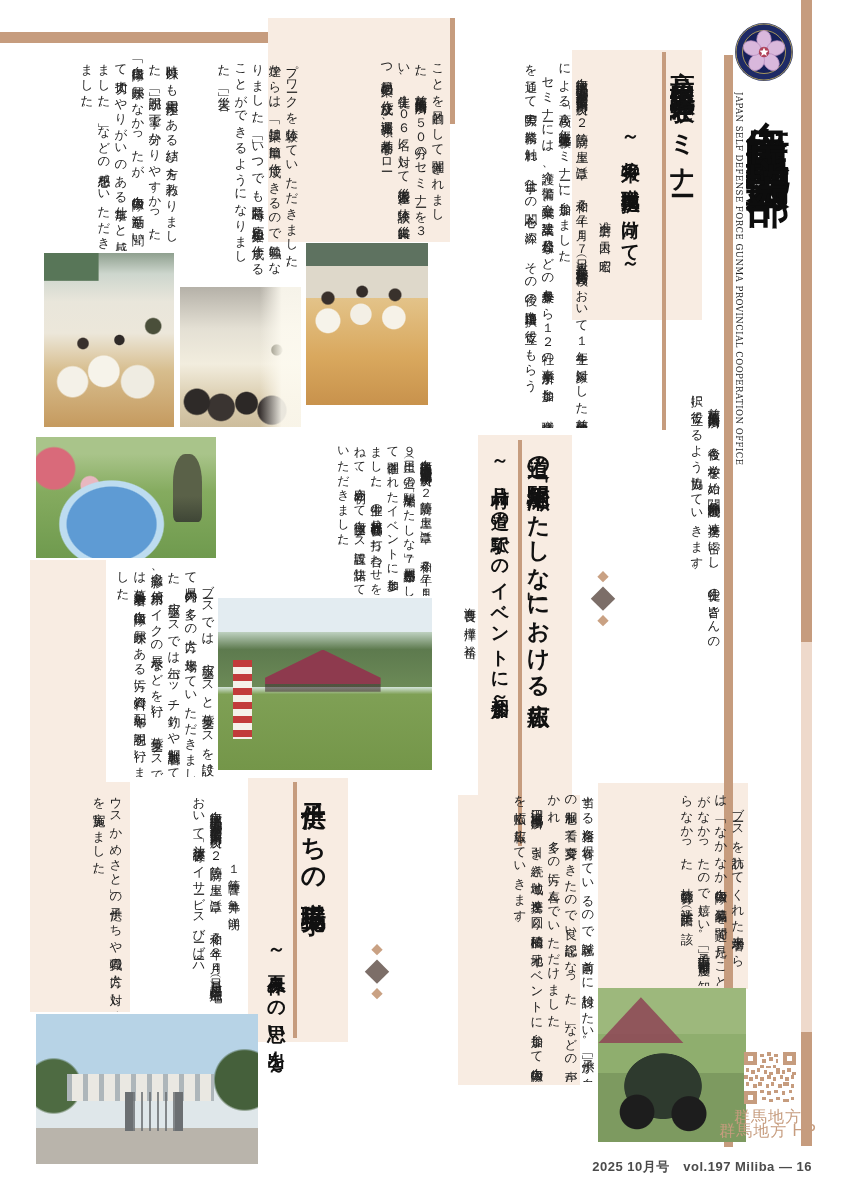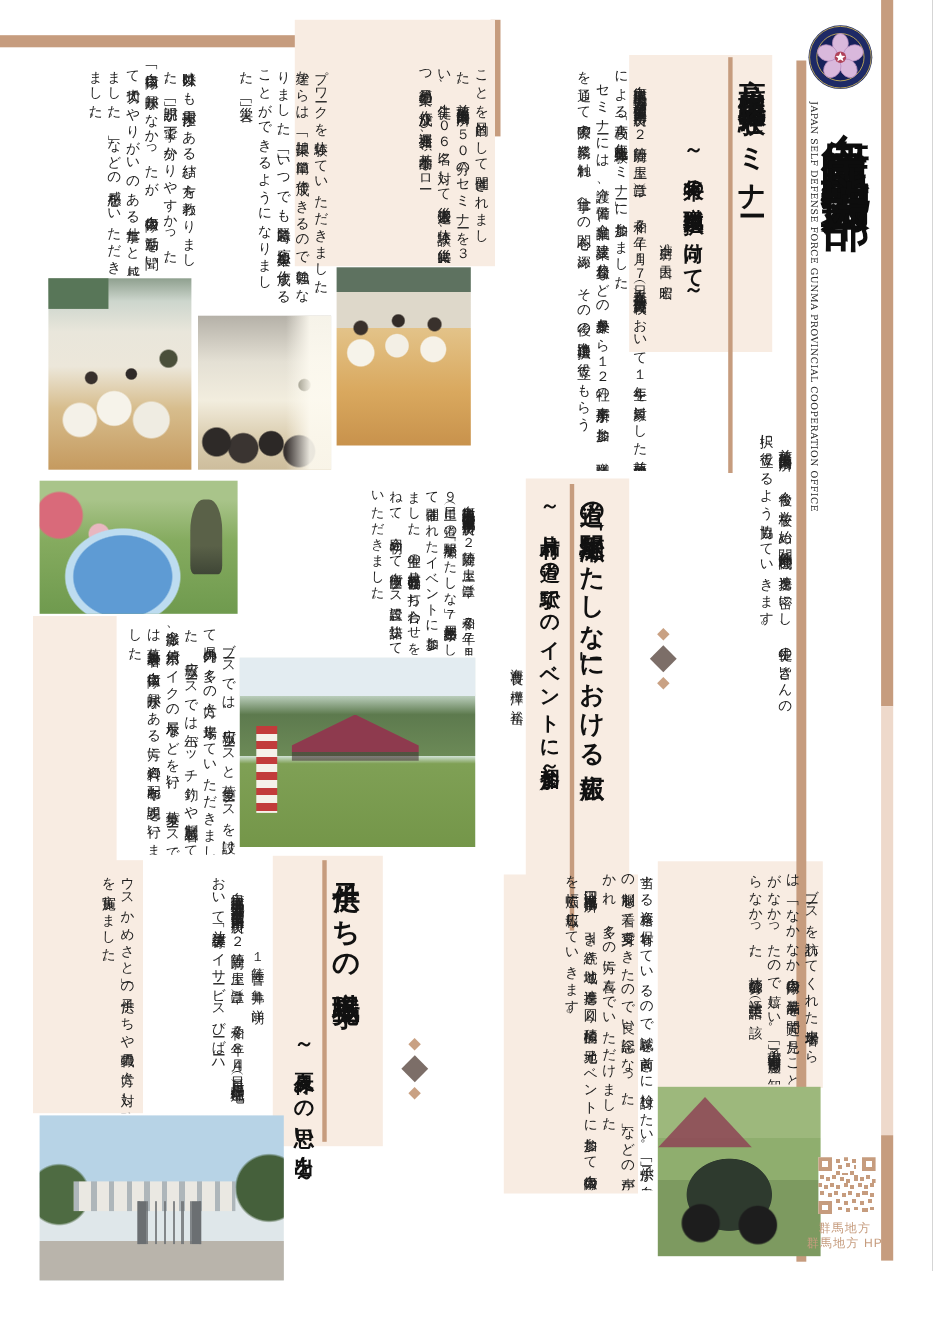--- a/index.html
+++ b/index.html
@@ -109,21 +109,21 @@
     radial-gradient(circle at 8% 48%, #4e6b42 0 12%, transparent 13%),
     radial-gradient(circle at 94% 44%, #45603b 0 13%, transparent 14%),
     linear-gradient(180deg, transparent 76%, #b9b4ab 76%),
     linear-gradient(180deg,#b7d3e6 0 44%,#cfe0ec 44% 50%,#dfe7ea 50% 100%); }
   #ph-a3p1::before { left:14%; top:40%; width:66%; height:18%;
     background:repeating-linear-gradient(90deg,#aeb6ba 0 5px,#eae8e2 5px 16px); }
   #ph-a3p1::after { left:40%; top:52%; width:26%; height:26%;
     background:linear-gradient(90deg,#6b6f72 0 14%, transparent 14% 86%, #6b6f72 86%),
     repeating-linear-gradient(90deg, rgba(107,111,114,.8) 0 2px, transparent 2px 8px); }
 
-  #qr-label { text-align:center; color:#c69c7e; font-size:11px; line-height:14px; letter-spacing:1px; }
+  #qr-label { text-align:center; color:#c69c7e; font-size:16px; line-height:14px; letter-spacing:1px; }
   #footer { text-align:right; font-size:13px; color:#4b4b4b; font-weight:700; letter-spacing:0.5px; }
 </style>
 </head>
 <body>
 
 <div id="page">
 
   <div class="bg tan" style="left:0;top:32px;width:447px;height:11px;"></div>
   <div class="bg tan" style="left:446px;top:18px;width:9px;height:106px;"></div>
   <div class="bg pink" style="left:268px;top:18px;width:182px;height:224px;"></div>
@@ -284,14 +284,15 @@
         <rect x="22" y="26" width="3" height="2"></rect>
           <rect x="26" y="25" width="2" height="2"></rect>
       </g>
     </svg>
   </div>
   <div class="abs" id="qr-label" style="left:718px;top:1110px;width:100px;">
     <div>群馬地方</div>
     <div>群馬地方 HP</div>
   </div>
 
+  <div class="abs" id="footer" style="left:500px;top:1158px;width:312px;">2025 10月号　vol.197 Miliba — 16</div>
 
 </div>
 
 </body></html>

